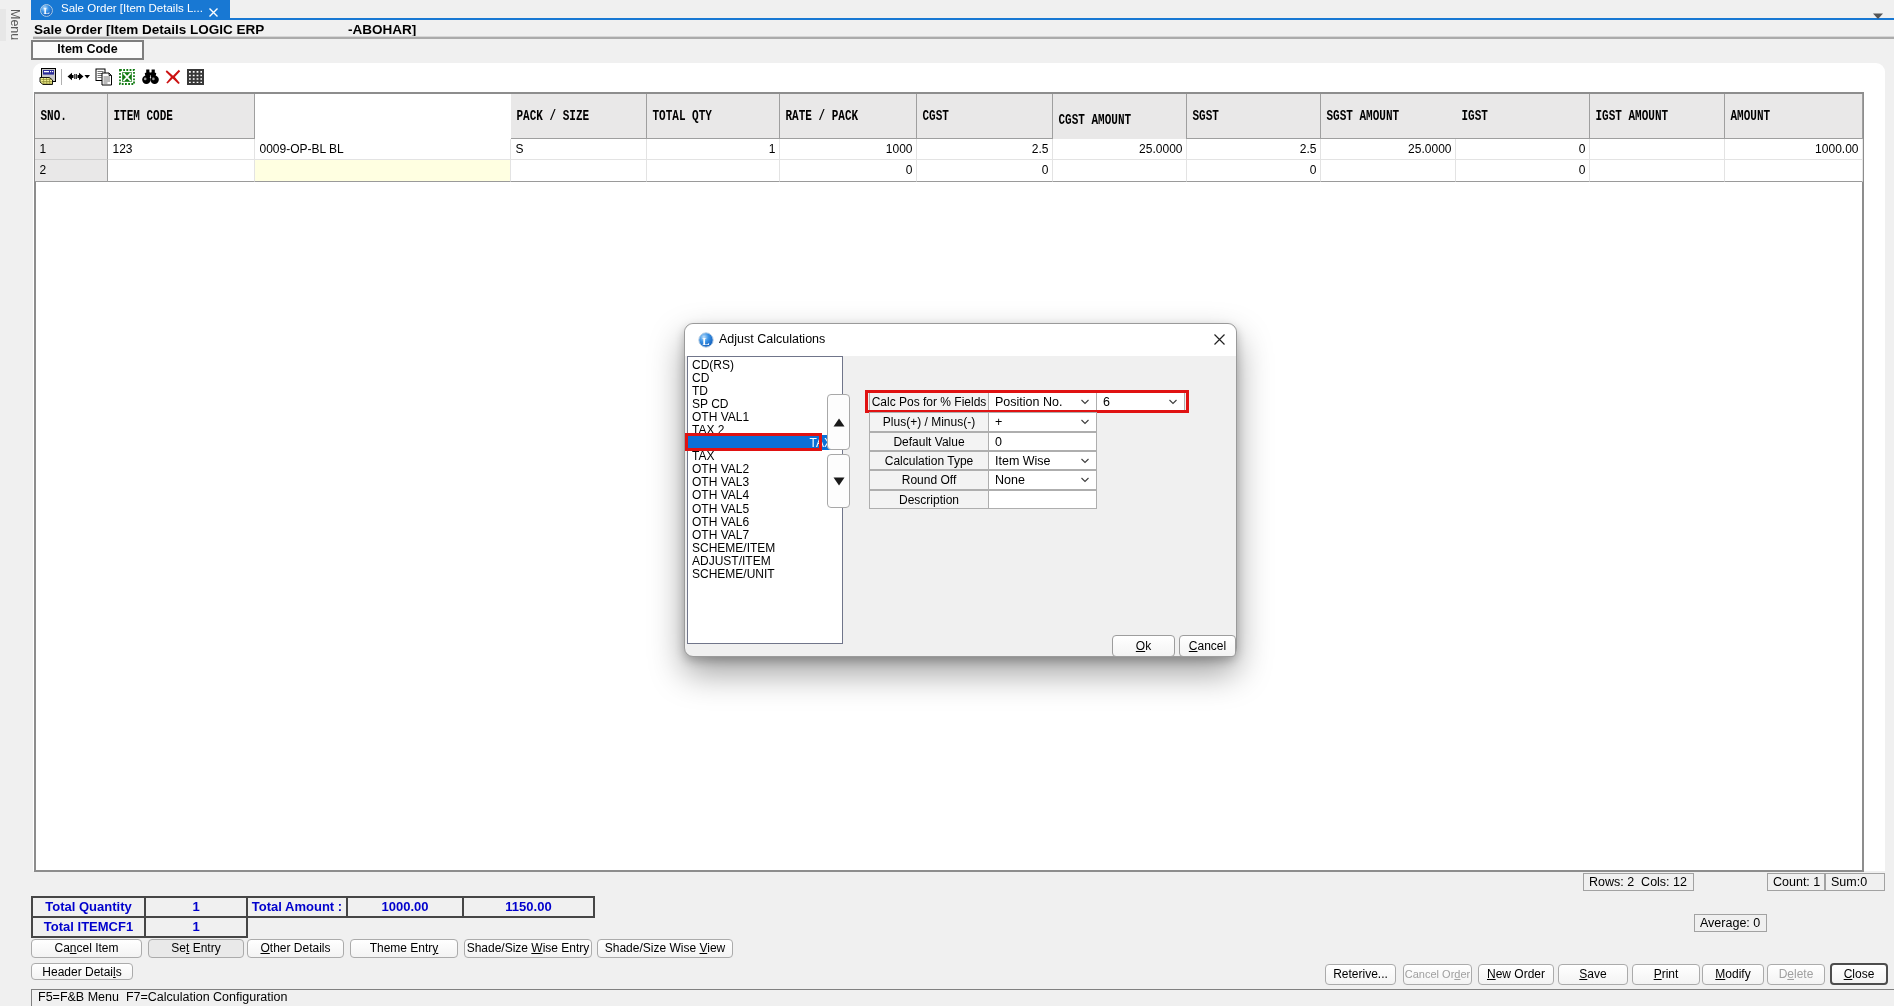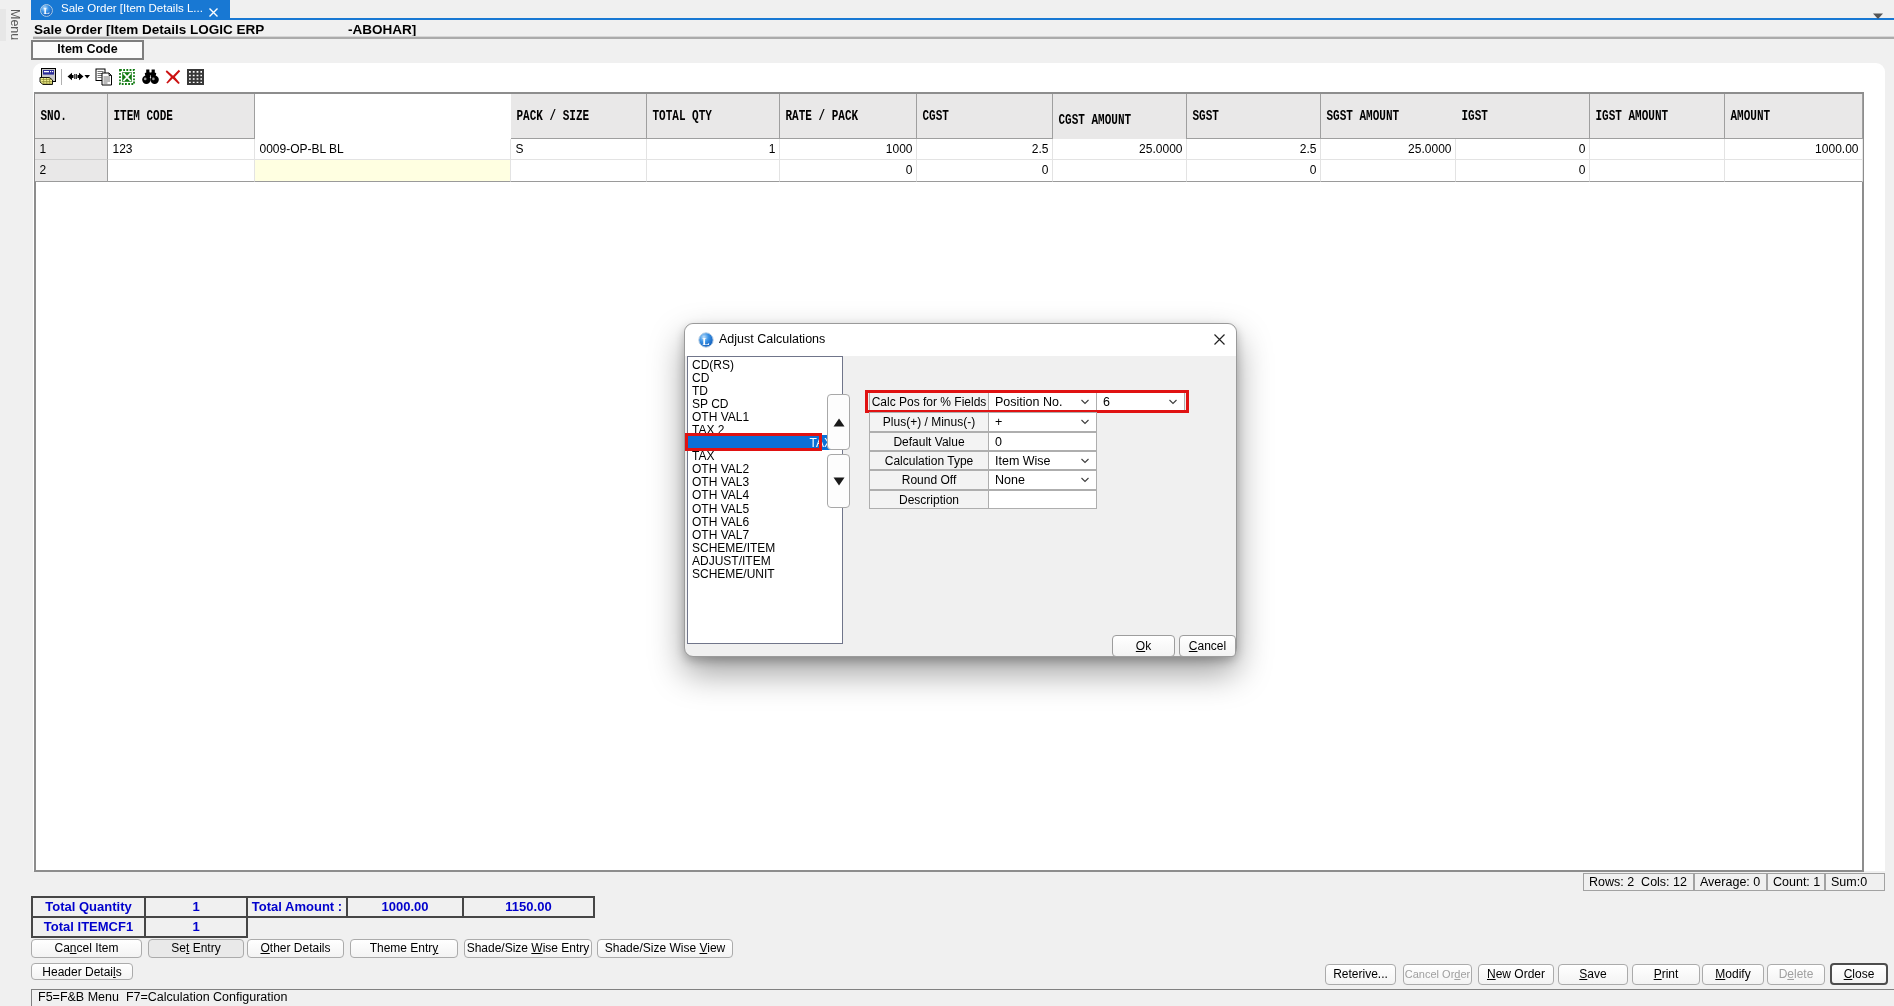--- a/index.html
+++ b/index.html
@@ -187,21 +187,21 @@
 <div class="gc" style="left:1151px; top:66px; width:134px; height:22px; border-bottom-color:#9a9a9a; padding-right:3px; text-align:right;">0</div>
 <div class="gc" style="left:1285px; top:66px; width:135px; height:22px; border-bottom-color:#9a9a9a; padding-right:3px; text-align:right;"></div>
 <div class="gc" style="left:1420px; top:66px; width:134px; height:22px; border-bottom-color:#9a9a9a; padding-right:3px; text-align:right;">0</div>
 <div class="gc" style="left:1554px; top:66px; width:135px; height:22px; border-bottom-color:#9a9a9a; padding-right:3px; text-align:right;"></div>
 <div class="gc" style="left:1689px; top:66px; width:138px; height:22px; border-bottom-color:#9a9a9a; padding-right:3px; text-align:right;"></div>
 </div>
 
 <div class="abs" style="left:1864px; top:93px; width:21px; height:778px; background:#fff;"></div>
 
 <div class="stc" style="left:1583px; width:111px;">Rows: 2&nbsp; Cols: 12</div>
-<div class="stc" style="left:1694px; width:73px;">Average: 0</div>
+<div class="stc" style="left:1694px; width:73px;margin-top:41px;">Average: 0</div>
 <div class="stc" style="left:1767px; width:58px;">Count: 1</div>
 <div class="stc" style="left:1825px; width:60px;">Sum:0</div>
 
 <div class="tot" style="left:31px; top:895.5px; width:115px; height:22px;">Total Quantity</div>
 <div class="tot" style="left:144px; top:895.5px; width:104px; height:22px;">1</div>
 <div class="tot" style="left:246px; top:895.5px; width:102px; height:22px;">Total Amount :</div>
 <div class="tot" style="left:346px; top:895.5px; width:118px; height:22px;">1000.00</div>
 <div class="tot" style="left:462px; top:895.5px; width:133px; height:22px;">1150.00</div>
 <div class="tot" style="left:31px; top:915.5px; width:115px; height:22.5px;">Total ITEMCF1</div>
 <div class="tot" style="left:144px; top:915.5px; width:104px; height:22.5px;">1</div>

